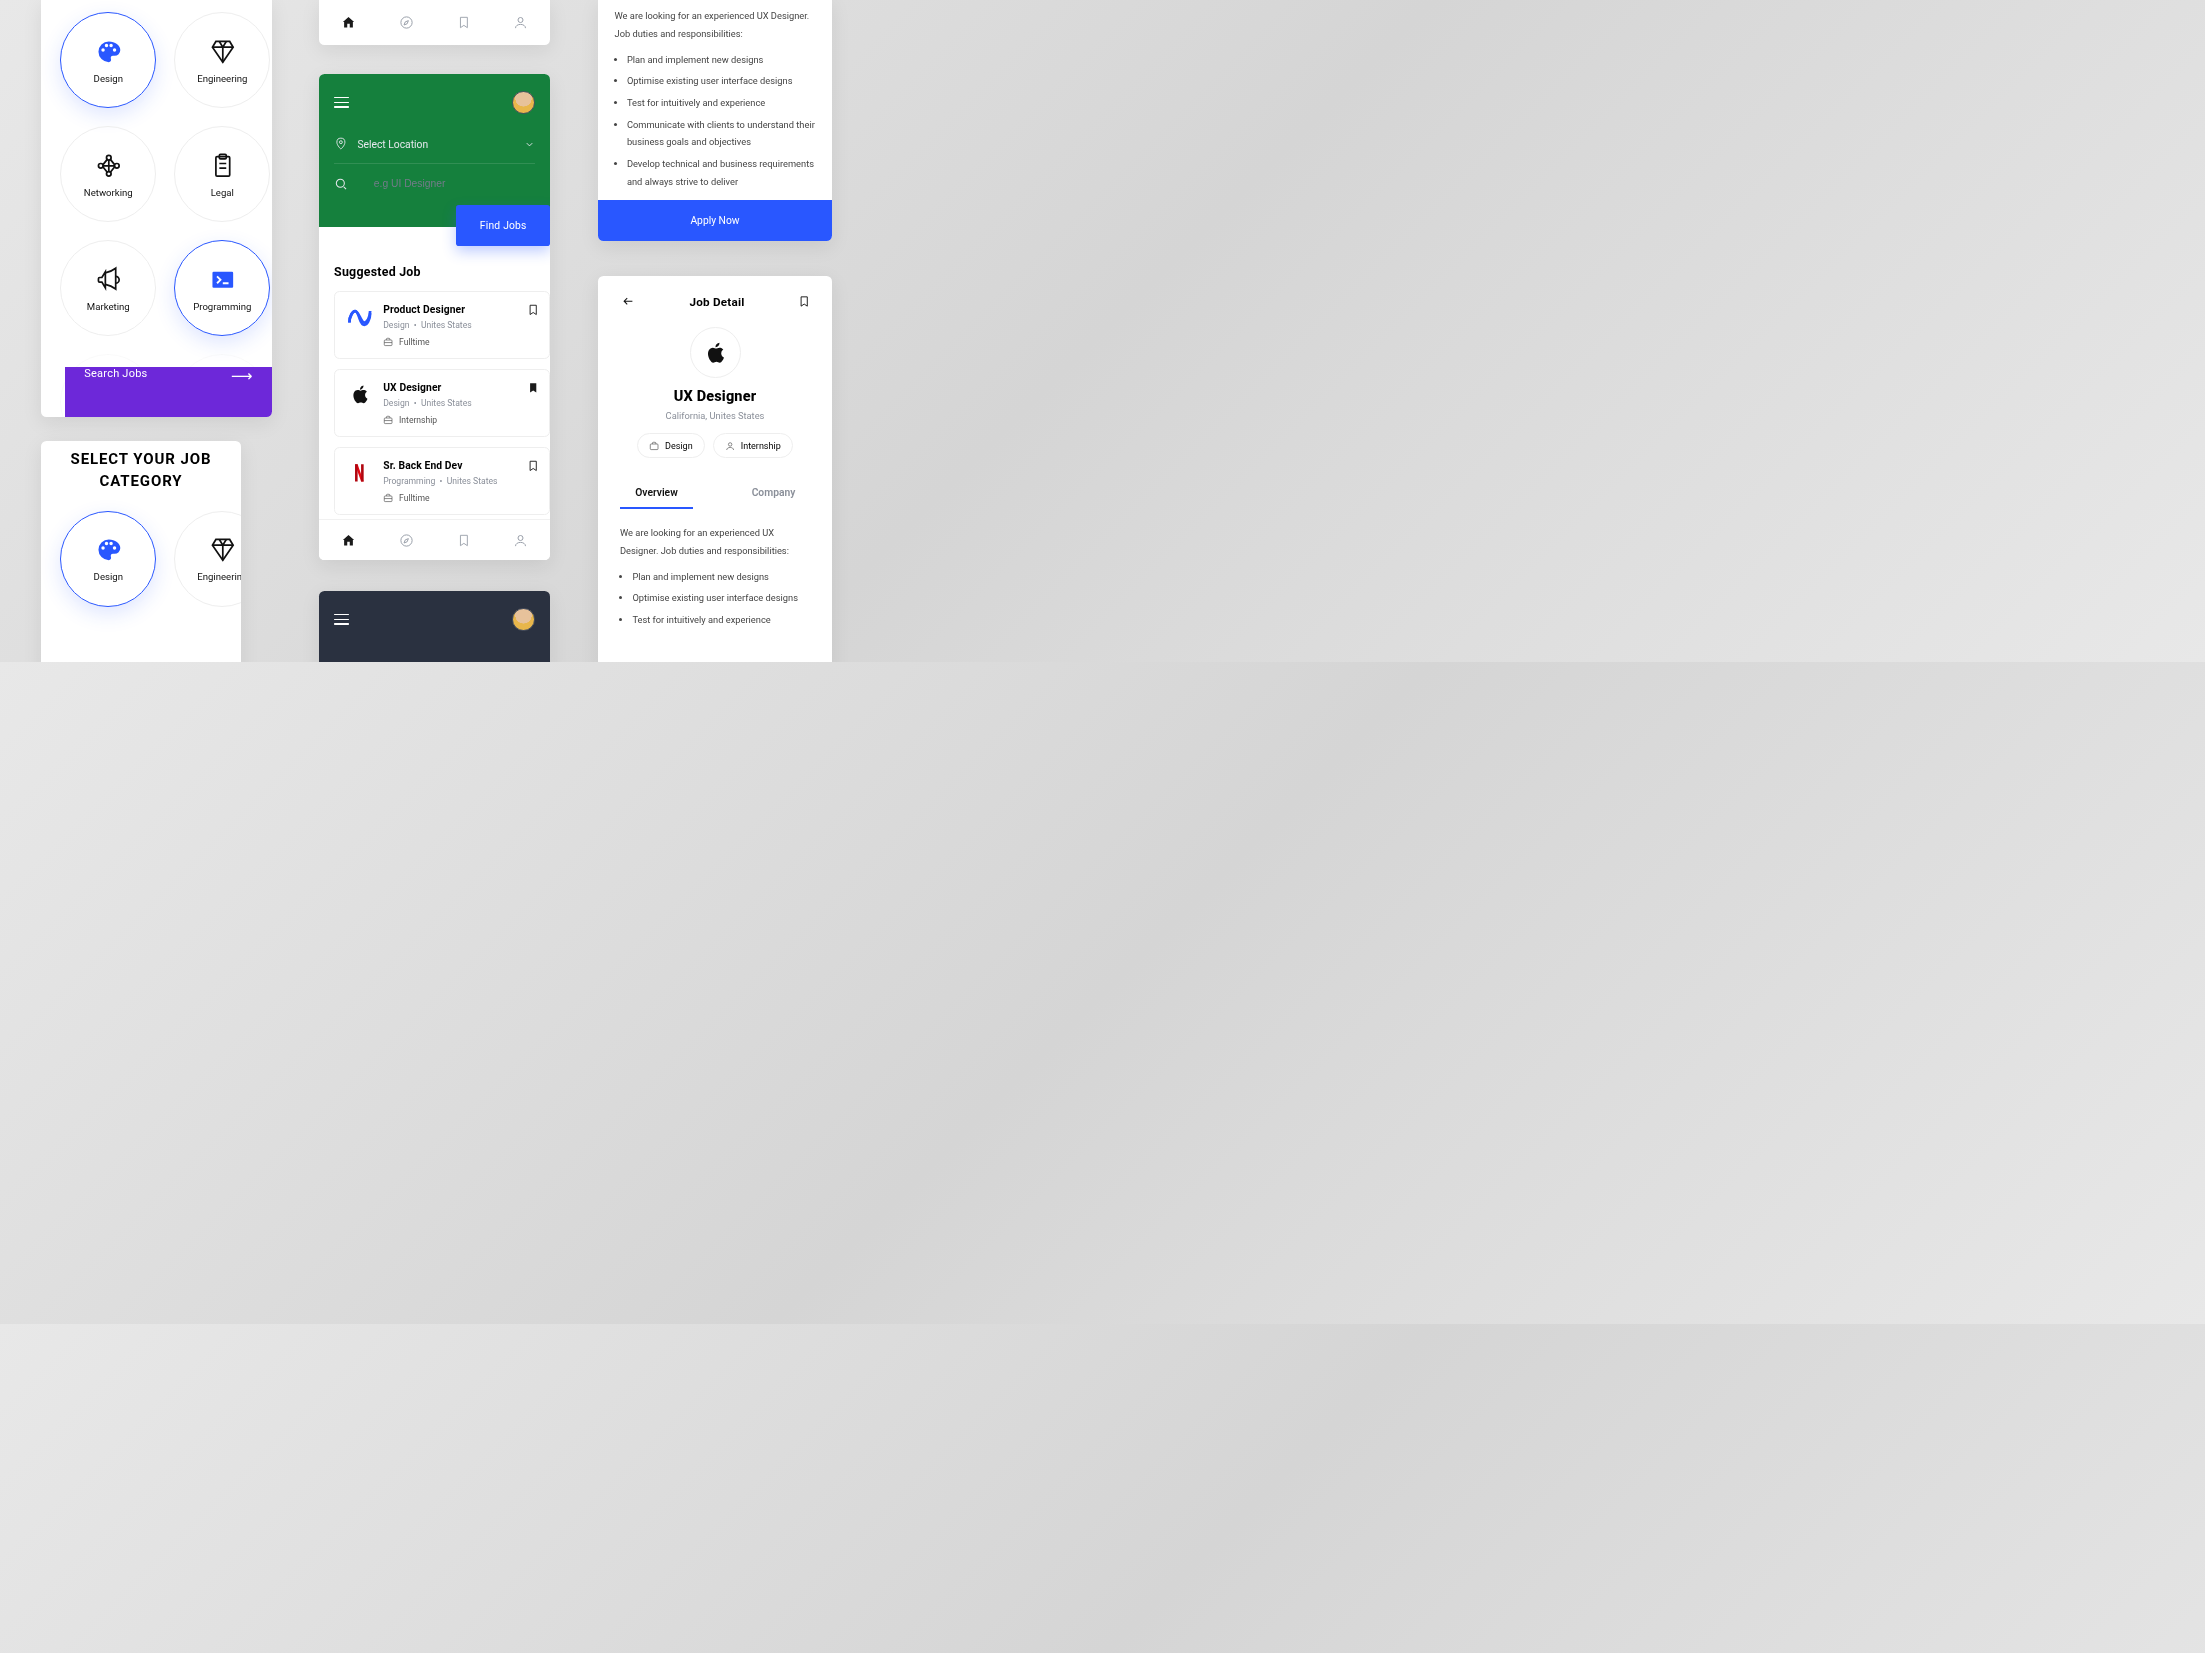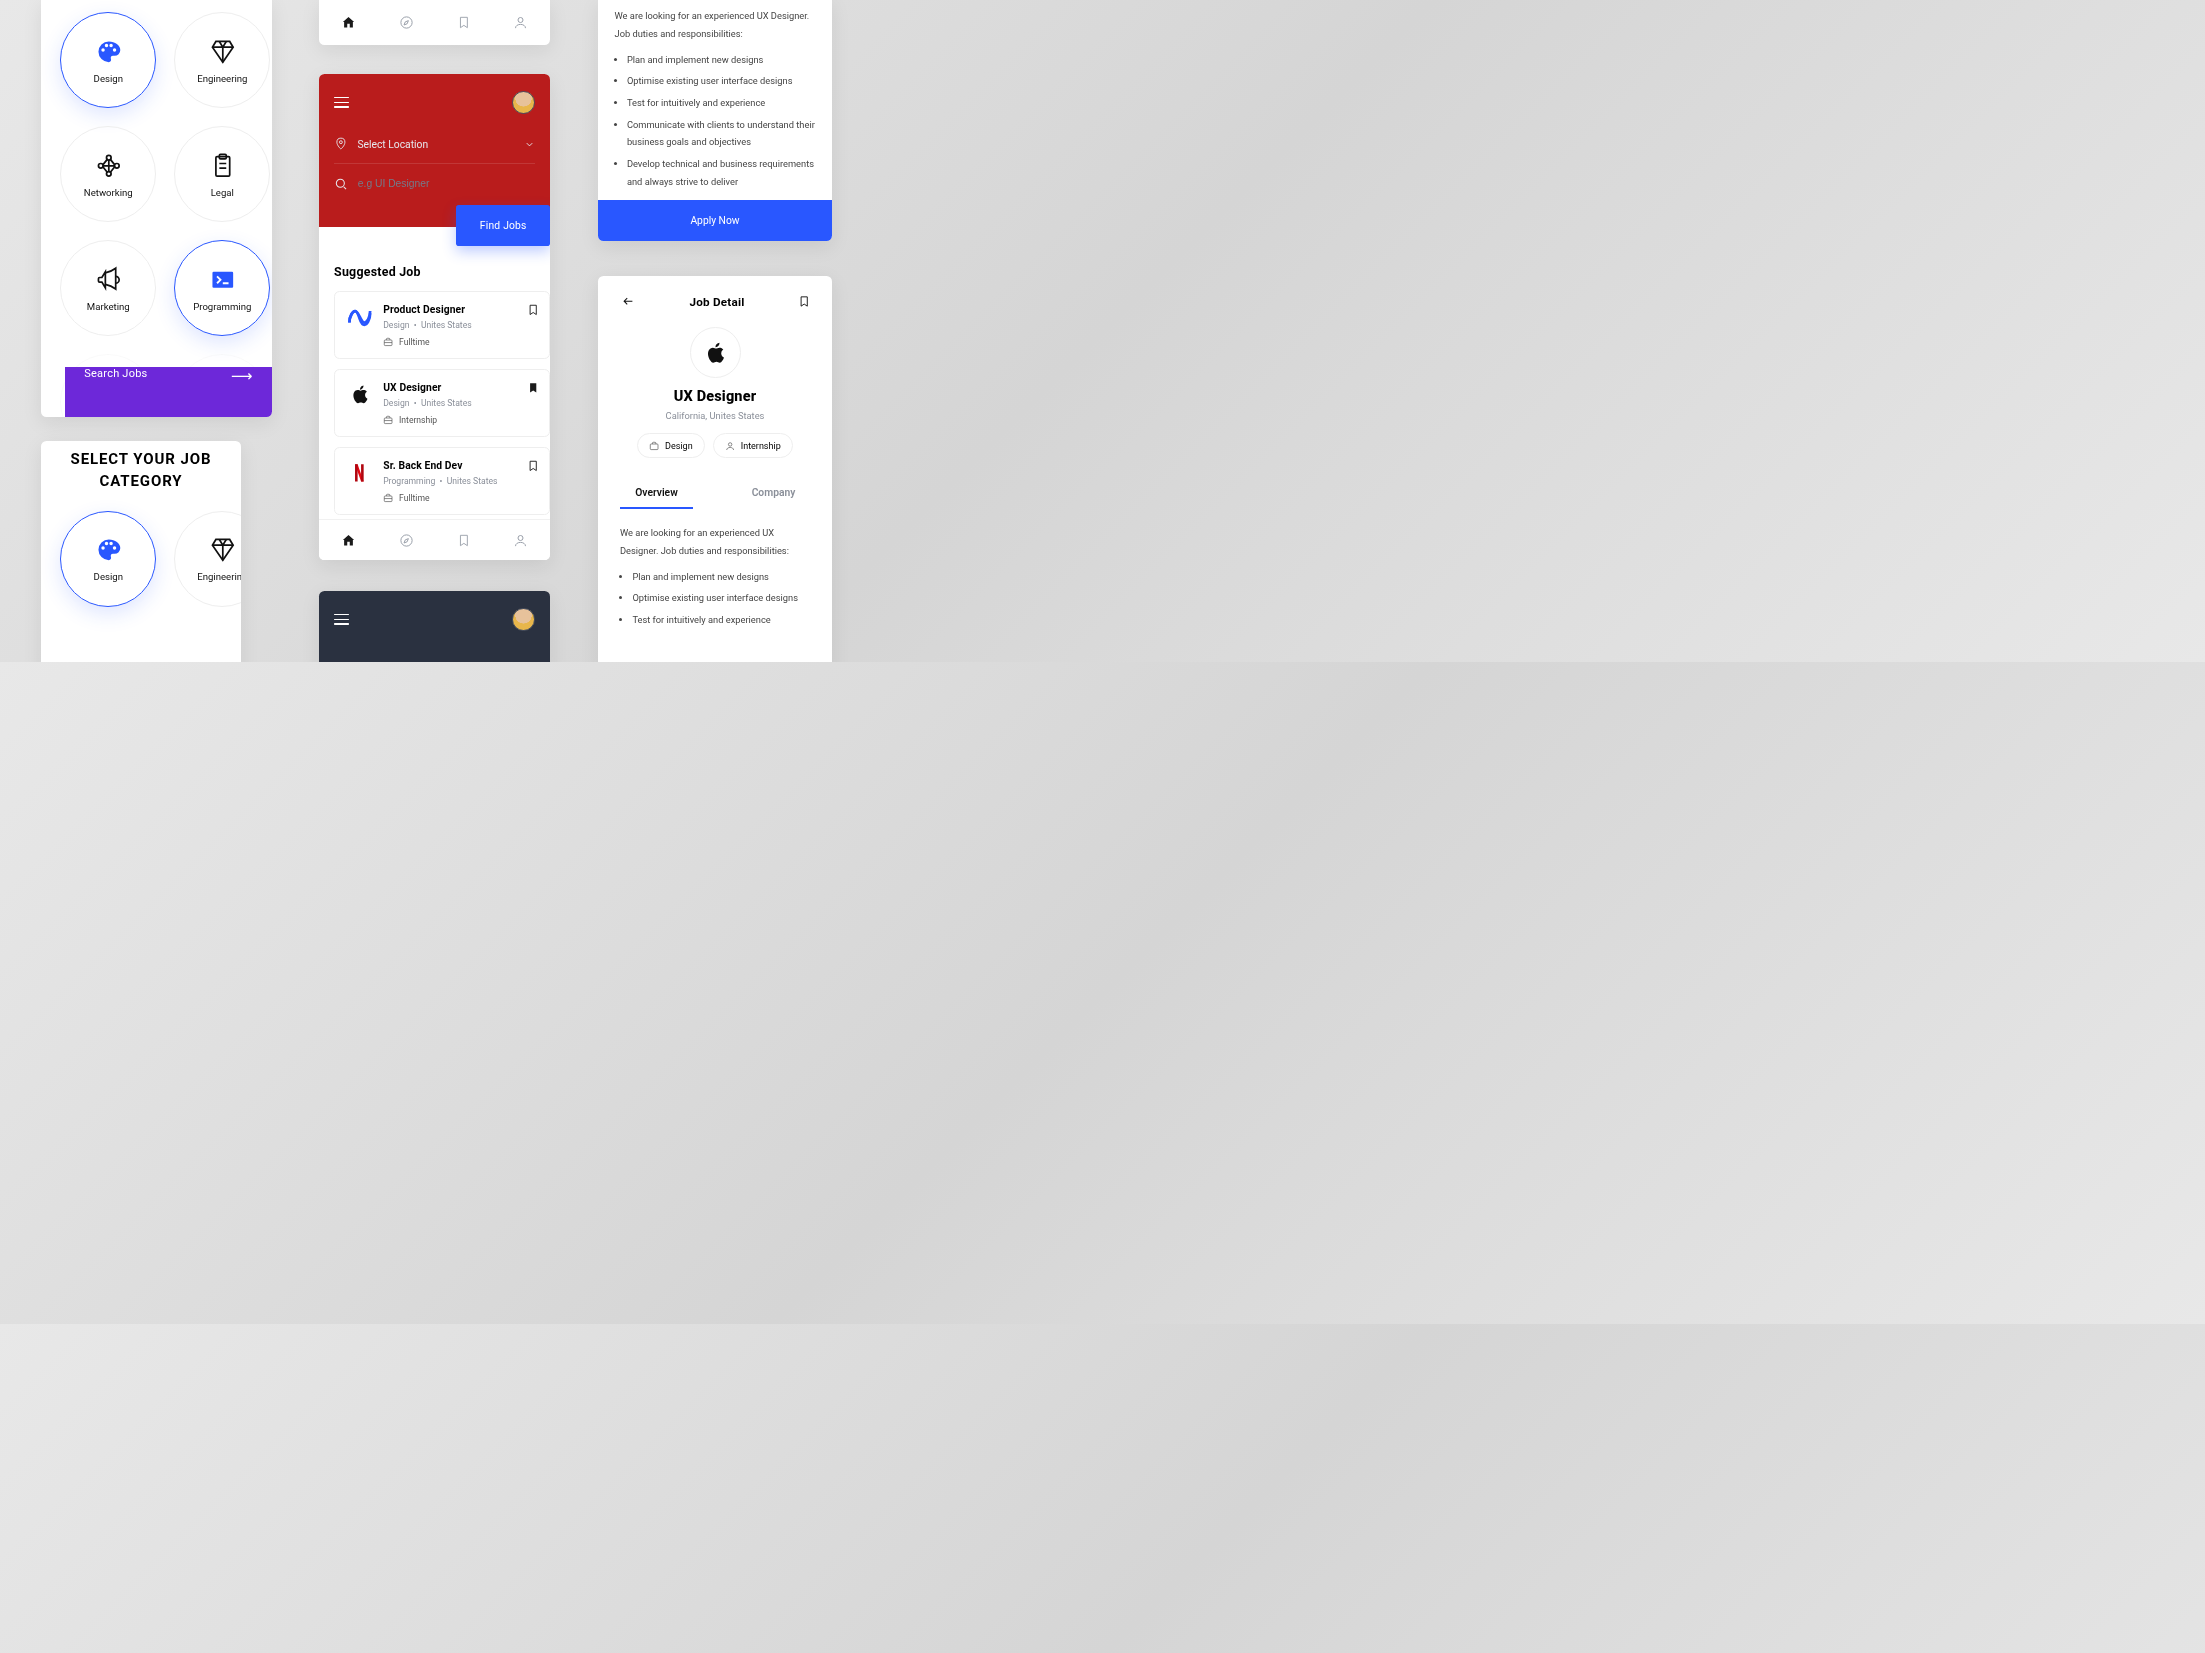--- a/index.html
+++ b/index.html
@@ -29,28 +29,28 @@
 .pB h2 { text-align: center; font-weight: 700; font-size: 15px; letter-spacing: .06em; line-height: 1.45; }
 .pB .cat-grid { padding-top: 18px; }
 
 
 .pC { left: 319px; top: 0; width: 231px; height: 45px; border-radius: 0 0 5.5px 5.5px; display: flex; align-items: center; justify-content: space-around; }
 .navicon { color: #9aa0aa; cursor: pointer; }
 .navicon.active { color: #1a1a1a; }
 
 
 .pD { left: 319px; top: 74px; width: 231px; height: 486px; }
-.darkhead { background: #b91c1c; color: #fff; padding: 16.5px 15px 36px 15px; position: relative; }
+.darkhead { background: #15803d; color: #fff; padding: 16.5px 15px 36px 15px; position: relative; }
 .topbar { display: flex; align-items: center; justify-content: space-between; }
 .burger { display: flex; flex-direction: column; gap: 3.4px; cursor: pointer; }
 .burger div { width: 15px; height: 1.4px; background: #fff; border-radius: 0.7px; }
 .avatar { width: 23.4px; height: 23.4px; border-radius: 50%; background: radial-gradient(circle at 50% 30%, #e7c29b 0%, #e7c29b 45%, #e8b64b 46%, #e8b64b 100%); border: 1.4px solid #4a5160; cursor: pointer; }
 .locrow { display: flex; align-items: center; gap: 9.6px; margin-top: 23.4px; padding-bottom: 12.4px; border-bottom: 0.7px solid rgba(255,255,255,0.12); cursor: pointer; }
 .locrow .txt { flex: 1; font-size: 10.3px; color: #e6e8ee; }
-.searchrow { display: flex; align-items: center; gap: 10px; margin-top: 12.4px; }
+.searchrow { display: flex; align-items: center; gap: 26px; margin-top: 12.4px; }
 .searchrow input { background: transparent; border: none; outline: none; color: #e6e8ee; font-size: 10.3px; flex: 1; }
 .searchrow input::placeholder { color: #747b8a; }
 .findbtn { position: absolute; right: 0; bottom: -19.3px; background: #2957ff; color: #fff; padding: 13.8px 23.4px; font-size: 10.3px; letter-spacing: .02em; border-radius: 2.8px; cursor: pointer; box-shadow: 0 5.5px 13.8px rgba(41,87,255,0.3); }
 .sug { padding: 37px 0 0 15px; }
 .sug h3 { font-size: 12.4px; font-weight: 700; letter-spacing: .02em; margin-bottom: 12.4px; }
 .job { border: 0.7px solid #eee; border-radius: 5.5px; padding: 11px; display: flex; gap: 9.6px; margin-bottom: 9.6px; position: relative; cursor: pointer; }
 .joblogo { width: 27.6px; height: 27.6px; display: flex; align-items: center; justify-content: center; }
 .jobinfo { flex: 1; }
 .jobinfo .t { font-weight: 700; font-size: 10.3px; letter-spacing: .01em; }
 .jobinfo .m { color: #8a8f99; font-size: 8.6px; margin-top: 4.1px; }

